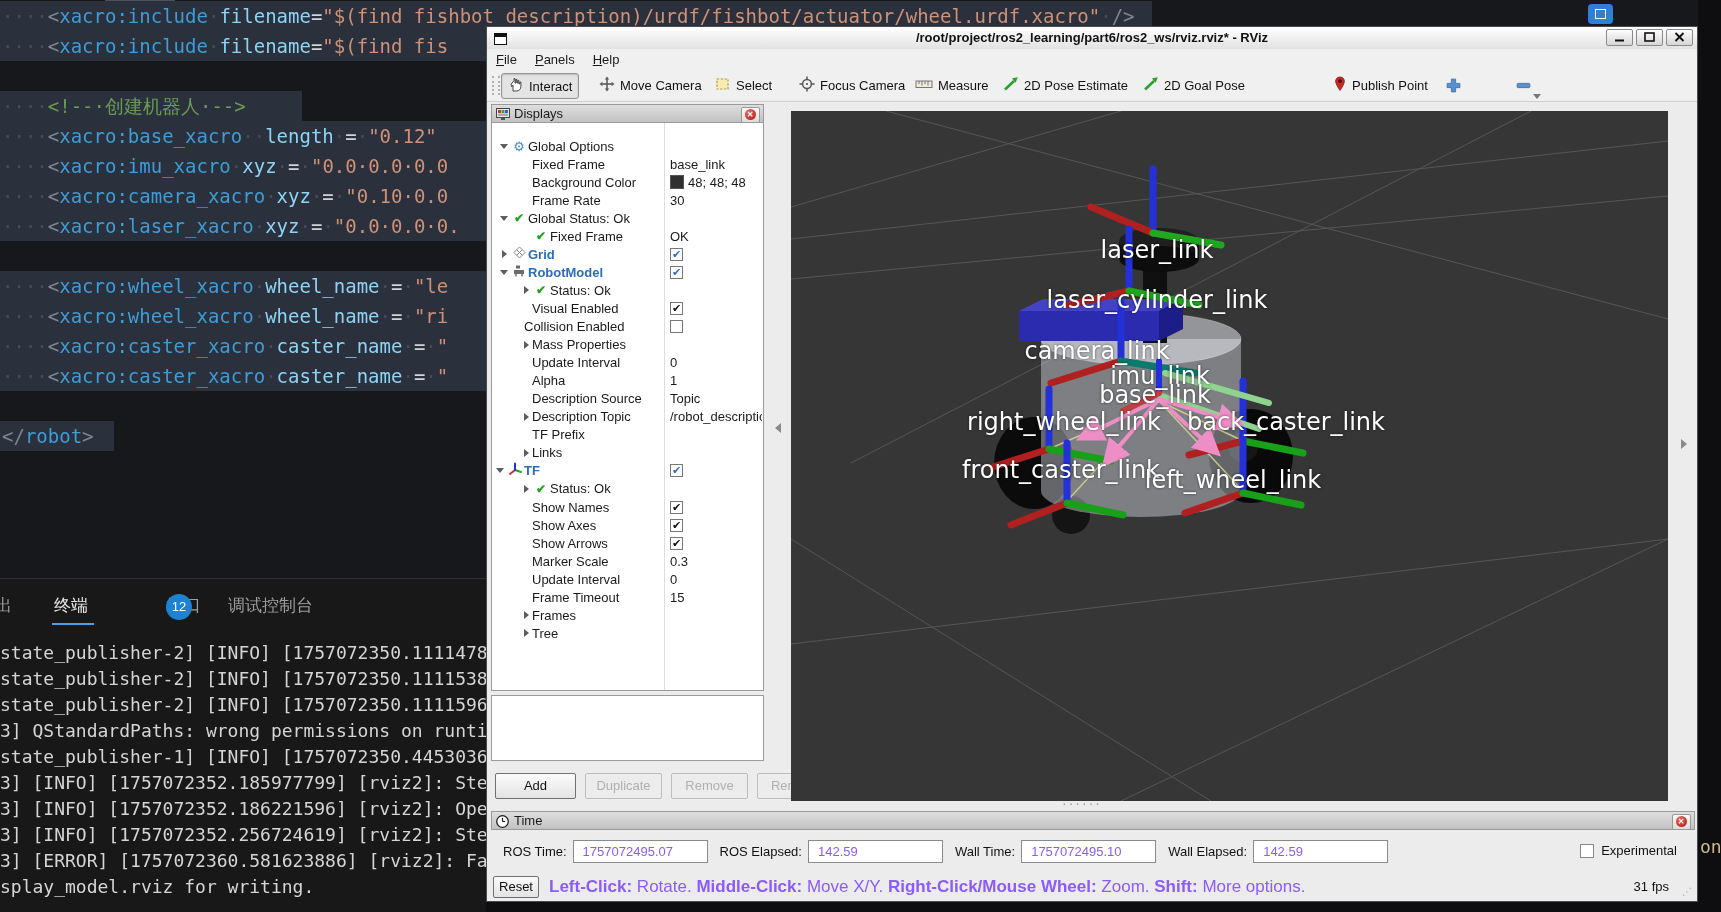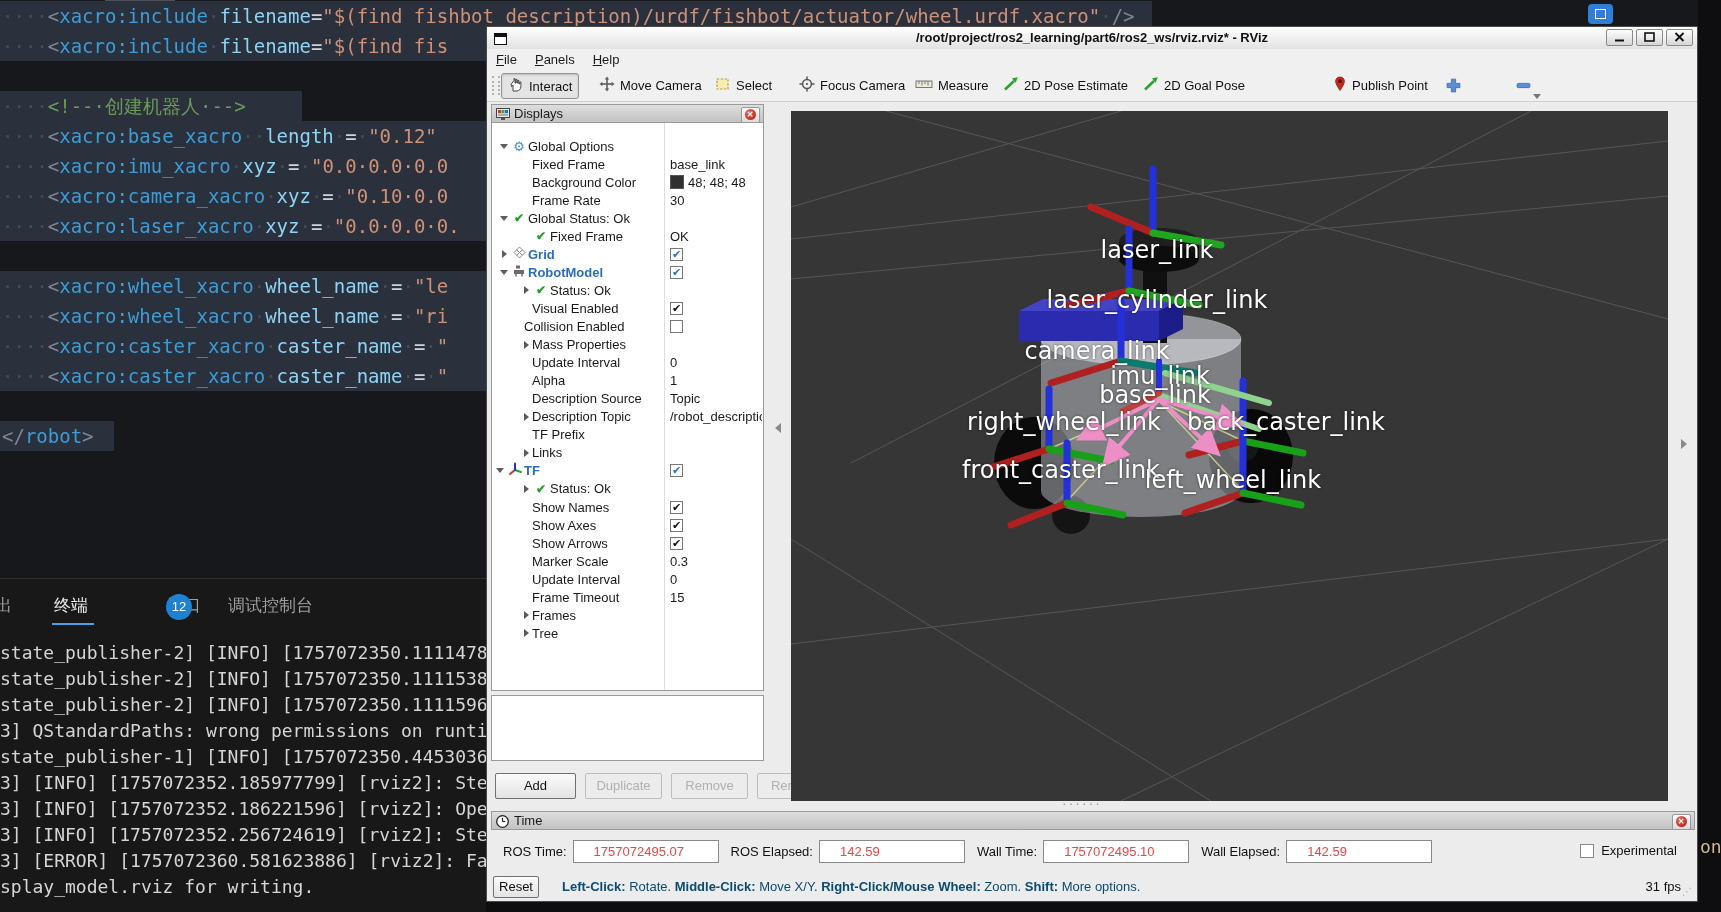--- a/index.html
+++ b/index.html
@@ -75,30 +75,30 @@
   .vlabel{position:absolute;transform:translate(-50%,-50%);color:#fff;font-size:24px;font-family:"DejaVu Sans","Liberation Sans",sans-serif;
     white-space:nowrap;text-shadow:0 0 3px rgba(0,0,0,.6);}
   .collapse{position:absolute;width:0;height:0;}
   #col-left{left:288px;top:396px;border-top:5px solid transparent;border-bottom:5px solid transparent;border-right:6px solid #8a8a8a;}
   #col-right{left:1194px;top:412px;border-top:5px solid transparent;border-bottom:5px solid transparent;border-left:6px solid #8a8a8a;}
   #splitter-dots{position:absolute;left:575px;top:768px;color:#9a9a9a;font-size:14px;letter-spacing:2px;}
   
   #time-head{left:4px;top:784px;width:1204px;}
   #time-row{position:absolute;left:4px;top:803px;width:1204px;height:43px;background:#ececec;display:flex;align-items:center;}
   .tf-label{font-size:13px;color:#111;margin-left:12px;white-space:nowrap;}
-  .tf-field{margin-left:6px;width:124px;height:21px;border:1px solid #8a8a8a;background:#fff;font-size:13px;color:#ef4444;
-    line-height:21px;padding-left:20px;box-sizing:content-box;}
+  .tf-field{margin-left:6px;width:124px;height:21px;border:1px solid #8a8a8a;background:#fff;font-size:13px;color:#8b5cf6;
+    line-height:21px;padding-left:9px;box-sizing:content-box;}
   #experimental{position:absolute;right:20px;top:816px;display:flex;align-items:center;gap:7px;font-size:13px;color:#111;}
   #exp-box{width:14px;height:14px;border:1px solid #888;background:#fff;box-sizing:border-box;}
   
   #statusbar{position:absolute;left:0;top:846px;width:100%;height:28px;background:#ececec;}
   #reset-btn{position:absolute;left:6px;top:3px;width:46px;height:22px;border:1px solid #707070;border-radius:2px;
     background:linear-gradient(#fbfbfb,#e3e3e3);font-size:13px;text-align:center;line-height:20px;color:#111;box-sizing:border-box;}
-  #help-text{position:absolute;left:62px;top:0;height:28px;line-height:28px;font-size:13px;color:#0c4a6e;white-space:nowrap;margin-left:13px;}
-  #fps{position:absolute;right:16px;top:0;height:28px;line-height:28px;font-size:13px;color:#111;}
+  #help-text{position:absolute;left:62px;top:0;height:28px;line-height:28px;font-size:17px;color:#8b5cf6;white-space:nowrap;}
+  #fps{position:absolute;right:28px;top:0;height:28px;line-height:28px;font-size:13px;color:#111;}
   #resize-grip{position:absolute;right:4px;bottom:4px;color:#aaa;font-size:10px;letter-spacing:1px;}
 </style>
 </head>
 <body>
 
 <div id="screen">
 
   <div id="editor">
     <div id="frag"></div>
     <div id="code">

